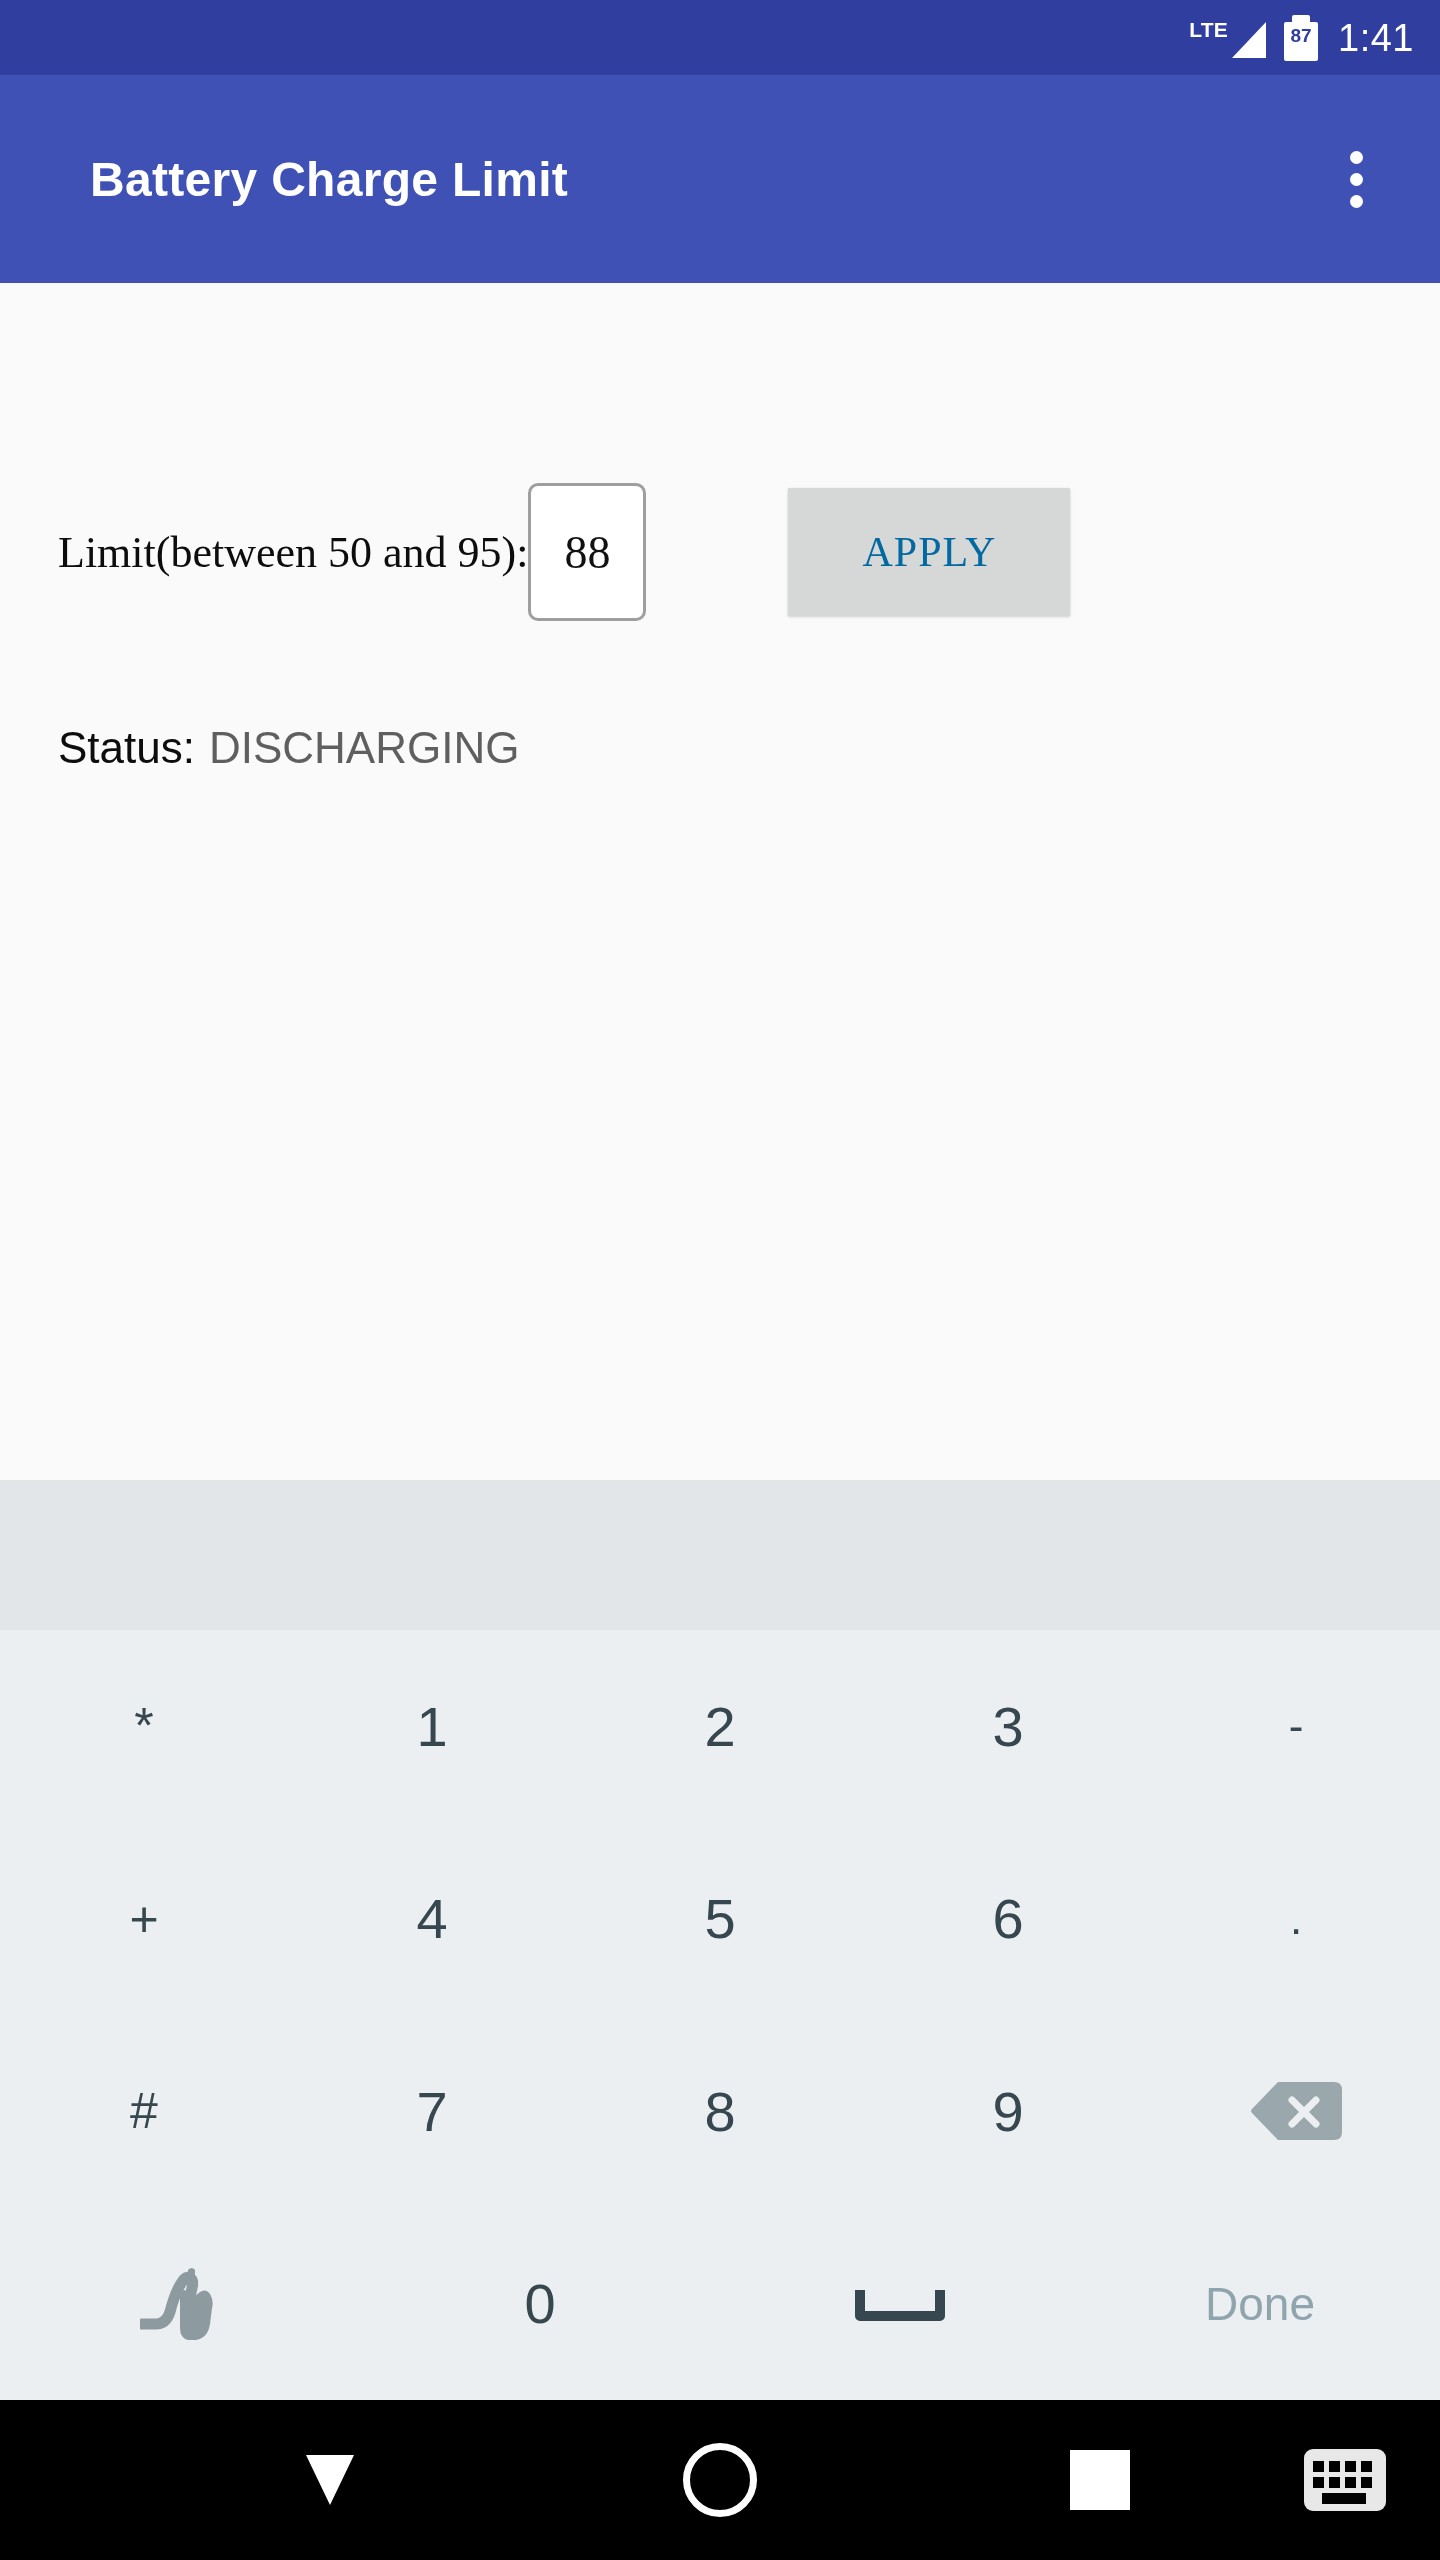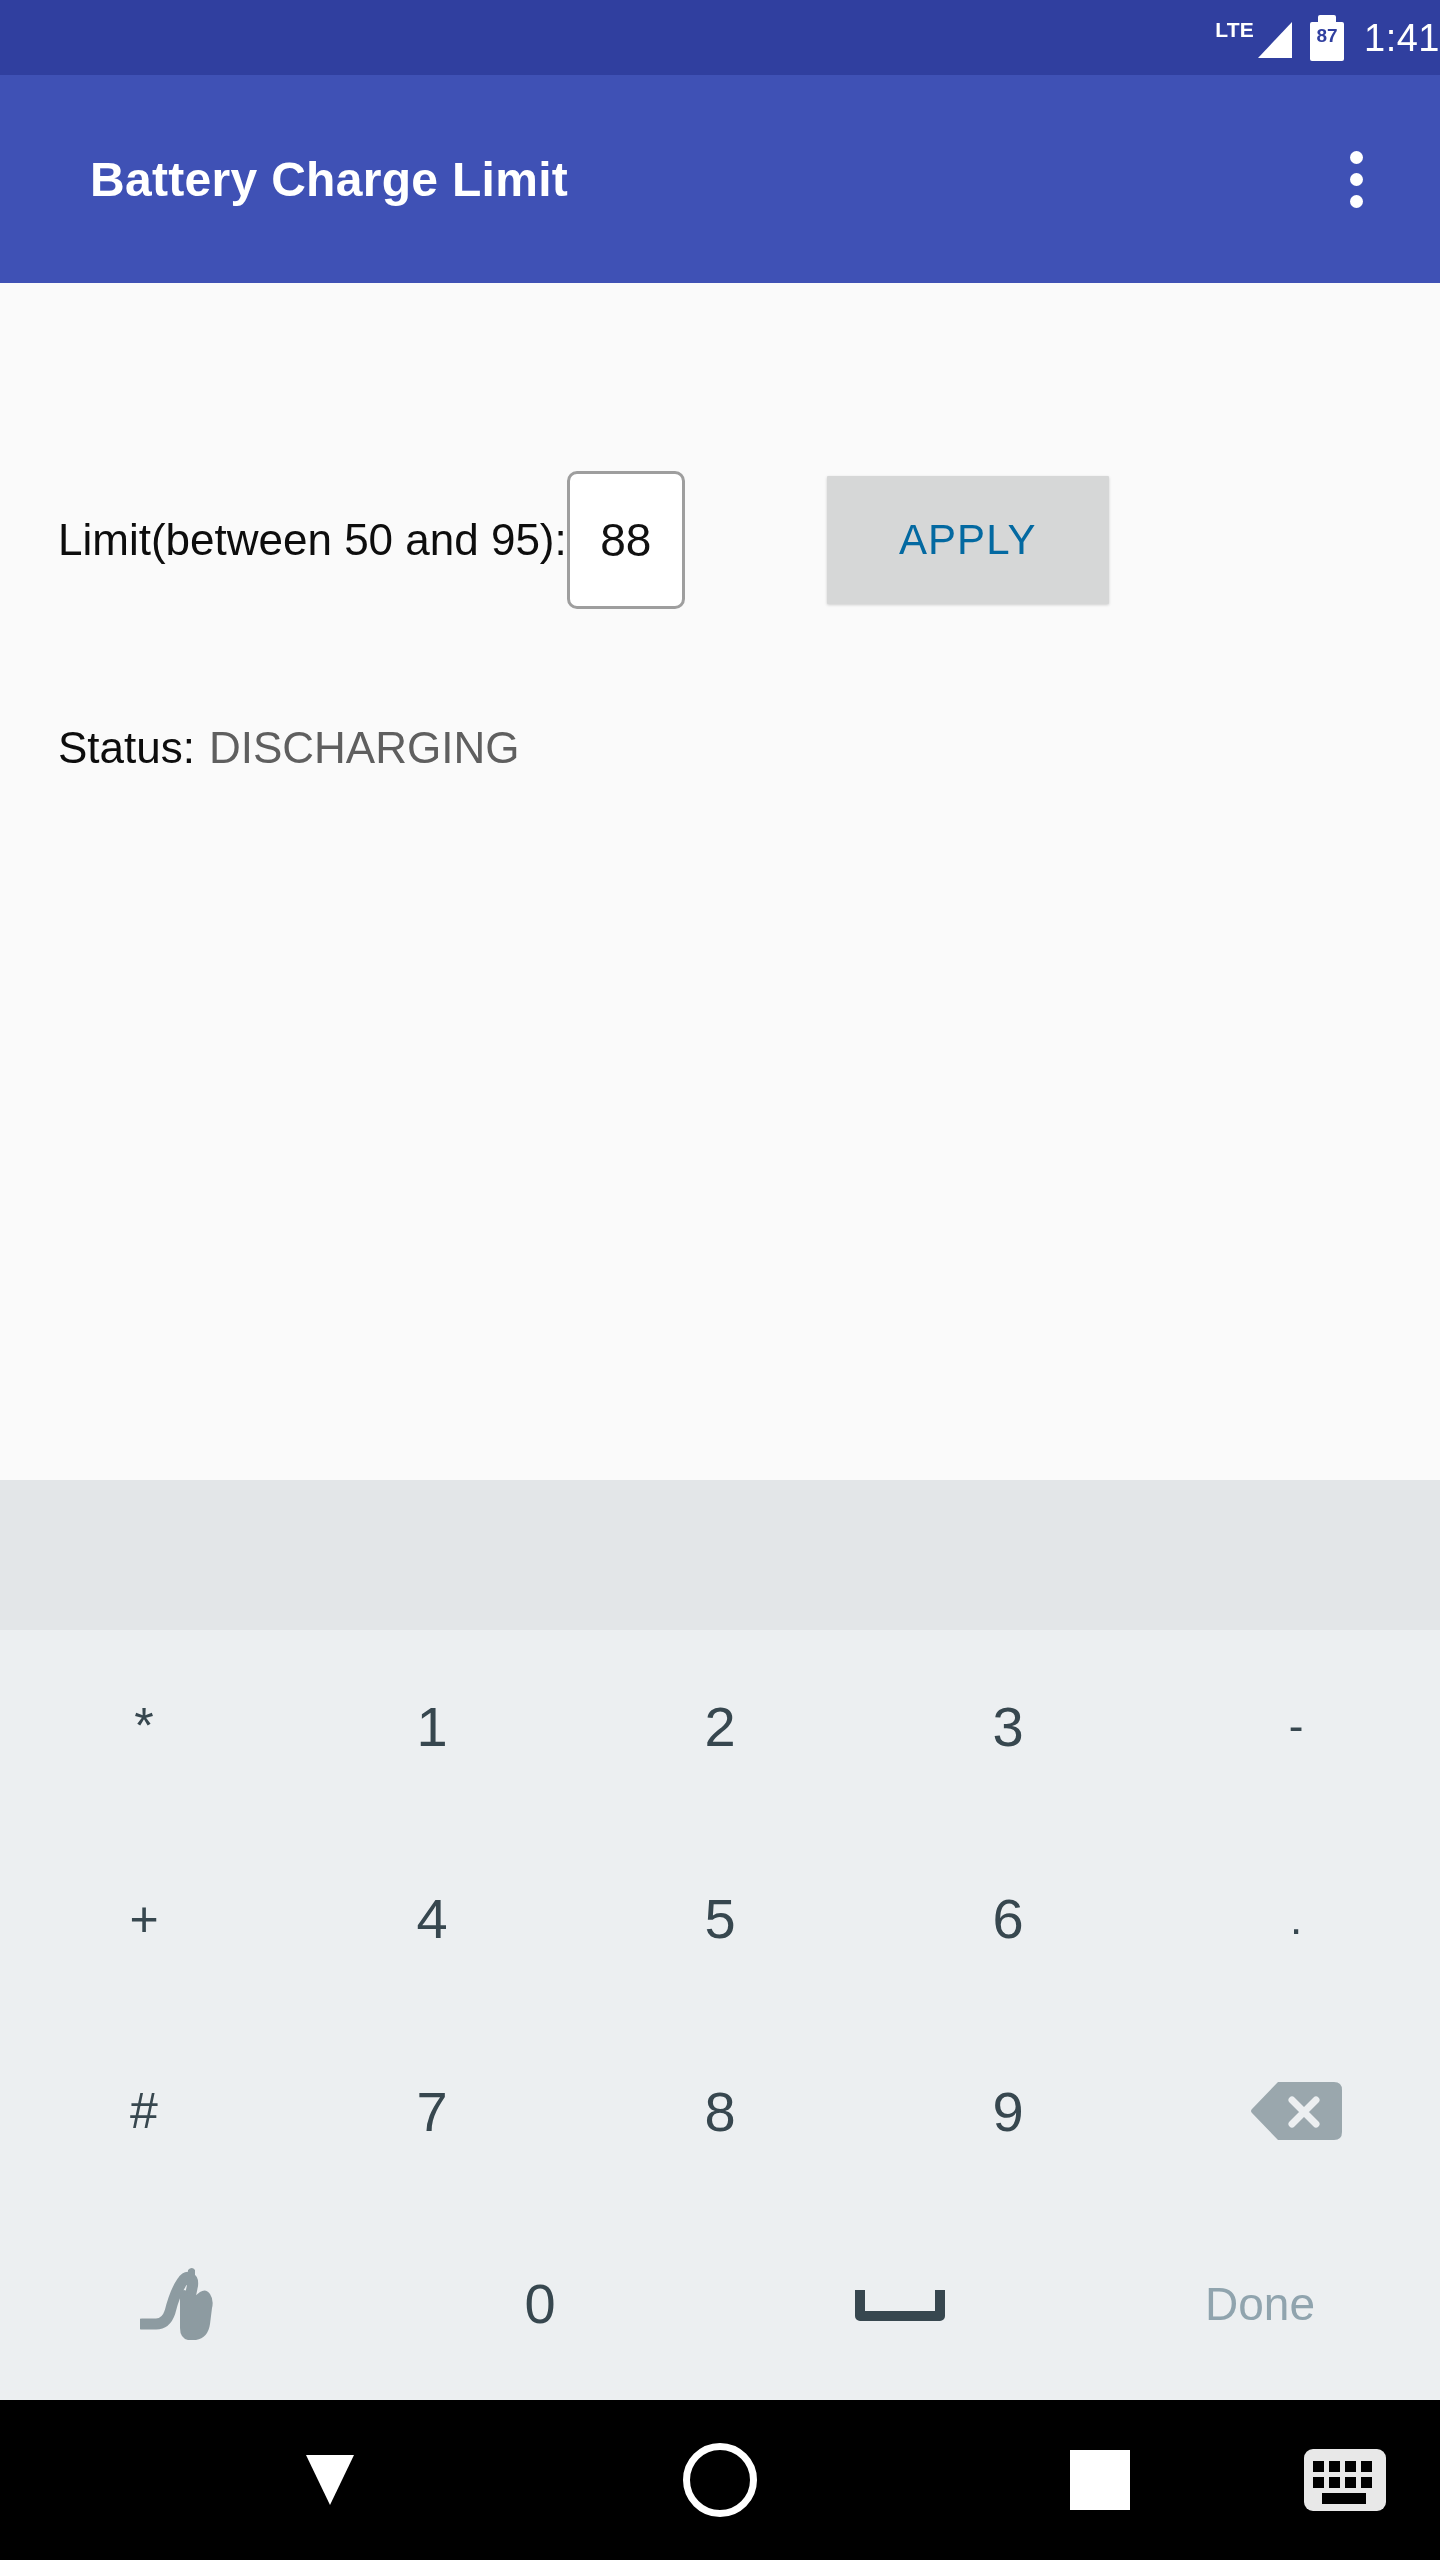--- a/index.html
+++ b/index.html
@@ -7,21 +7,21 @@
     width:1440px; height:2560px;
     font-family:"Liberation Sans", sans-serif;
     background:#ffffff; overflow:hidden;
   }
   #screen { position:relative; width:1440px; height:2560px; }
 
   
   #status-bar {
     position:absolute; left:0; top:0; width:1440px; height:75px;
     background:#303f9f; display:flex; align-items:center;
-    justify-content:flex-end; 
+    justify-content:flex-end; padding-right:26px;
   }
   .sb-group { display:flex; align-items:center; gap:16px; }
   .lte-wrap { display:flex; align-items:flex-end; height:44px; }
   .lte-text {
     color:#ffffff; font-size:21px; font-weight:bold;
     line-height:1; letter-spacing:.2px; margin-bottom:20px; margin-right:2px;
   }
   .signal-tri { width:38px; height:40px; }
   .batt-icon { position:relative; width:34px; height:46px; }
   .batt-body {
@@ -73,21 +73,21 @@
   .switch-track {
     position:absolute; right:0; top:22px; width:110px; height:38px;
     background:#b0b0b0; border-radius:19px;
   }
   .switch-thumb {
     position:absolute; left:0; top:5px; width:70px; height:70px;
     background:#f4f4f4; border-radius:50%;
     box-shadow:0 2px 5px rgba(0,0,0,0.30);
   }
 
-  #row-limit { top:172px; height:170px; padding:0 58px; }
+  #row-limit { top:184px; height:170px; padding:0 58px;font-family:Liberation Serif, serif; }
   #limit-label { font-size:44px; color:#0d0d0d; }
   #limit-input {
     width:118px; height:138px;
     background:#ffffff; border:3px solid #9e9e9e; border-radius:10px;
     display:flex; align-items:center; justify-content:center;
     font-size:46px; color:#111111;
   }
   #apply-button {
     margin-left:142px; width:282px; height:128px;
     background:#d6d7d7; border-radius:1px;

